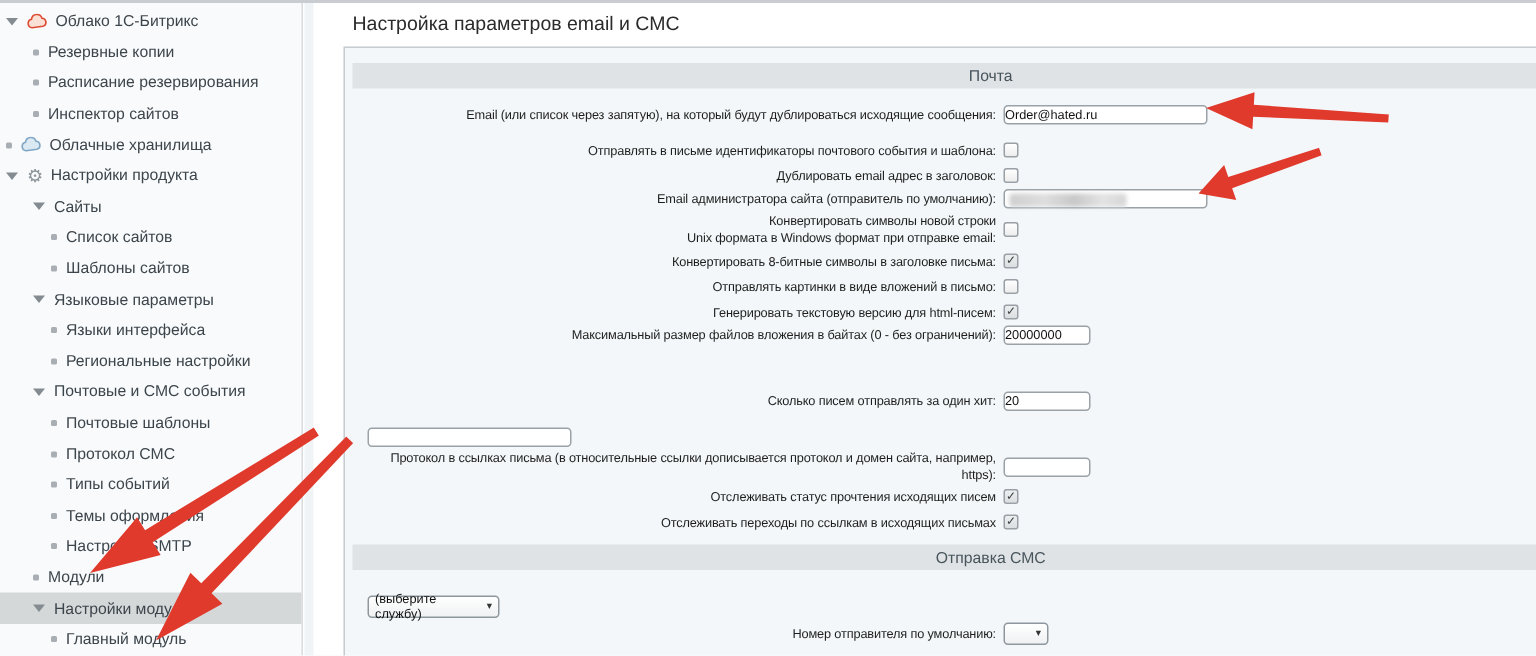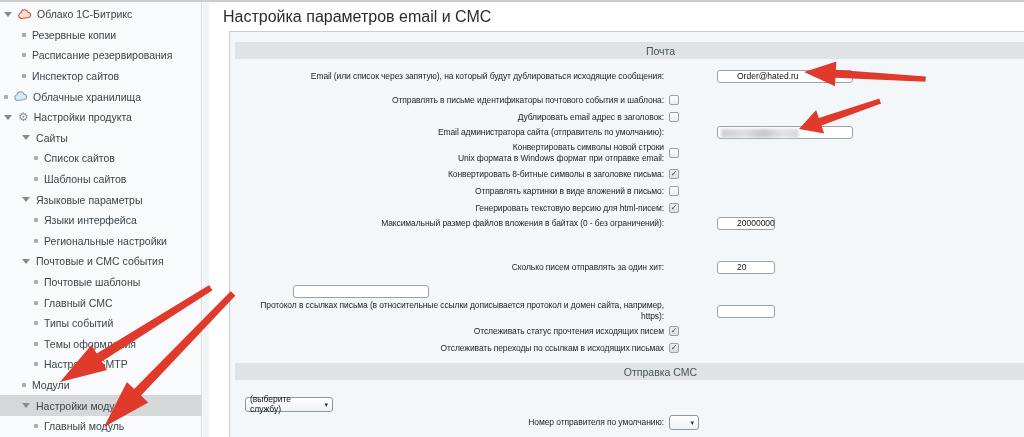--- a/index.html
+++ b/index.html
@@ -18,37 +18,37 @@
   .side-row{height:20.6px;display:flex;align-items:center;cursor:pointer;}
   .side-row.hl{background:#d5d8d9;}
   .side-row .marker{flex:0 0 auto;margin-right:6px;display:inline-block;}
   .tri{width:0;height:0;border-left:4px solid transparent;border-right:4px solid transparent;border-top:5px solid #848c92;}
   .bul{width:4px;height:4px;background:#a8aeb3;border-radius:1px;}
   .side-ico{flex:0 0 auto;margin-right:5px;display:inline-flex;align-items:center;}
   .gear-glyph{font-size:12px;color:#8d959b;line-height:12px;}
   .side-label{font-size:10.5px;color:#3d454c;white-space:nowrap;}
   .lv0{padding-left:4px;}.lv1{padding-left:22px;}.lv2{padding-left:34px;}
   
-  .page-title{position:absolute;left:223px;top:8px;font-size:16px;color:#2b2b2b;}
+  .page-title{position:absolute;left:235px;top:8px;font-size:13px;color:#2b2b2b;}
   .formbox{
     position:absolute;left:229px;top:31px;width:861px;height:420px;
     background:#f3f7f9;border:1px solid #c6ccd0;box-sizing:border-box;
   }
   .sect{
     position:absolute;left:5px;width:851px;height:17px;background:#dfe3e5;
     display:flex;align-items:center;justify-content:center;
     font-size:10.5px;color:#47545c;
   }
   .frow{position:absolute;left:10px;display:flex;align-items:center;}
   .flabel{width:424px;flex:0 0 auto;text-align:right;font-size:8.5px;color:#1e1e1e;line-height:11px;letter-spacing:-0.1px;}
   .fctrl{margin-left:5px;display:flex;align-items:center;position:relative;}
   .tinput{
     height:13px;box-sizing:border-box;border:1px solid #9aa2a8;border-radius:3px;
-    background:#ffffff;font-size:8.5px;color:#111;padding:0 19px;
-    font-family:"Liberation Sans","DejaVu Sans",sans-serif;position:relative;margin-left:48px;
+    background:#ffffff;font-size:8.5px;color:#111;padding:0 0;
+    font-family:"Liberation Sans","DejaVu Sans",sans-serif;position:relative;
   }
   .redact{position:absolute;left:3px;top:2px;width:78px;height:9px;border-radius:2px;
     background:linear-gradient(90deg,#cfcfcf 0%,#dedede 30%,#c8c8c8 55%,#e3e3e3 80%,#d6d6d6 100%);
     filter:blur(1.5px);}
   .cbx{
     width:10px;height:10px;box-sizing:border-box;border:1px solid #9aa0a6;border-radius:2px;
     background:linear-gradient(#ffffff,#ededed);display:flex;align-items:center;justify-content:center;
   }
   .cbx.on{background:linear-gradient(#eceeef,#dcdfe1);}
   .cbx.on::after{content:"\2713";font-size:8px;color:#3f454a;line-height:8px;}
@@ -132,21 +132,21 @@
     <div class="side-row lv1">
       <span class="marker tri"></span>
       <span class="side-label">Почтовые и СМС события</span>
     </div>
     <div class="side-row lv2">
       <span class="marker bul"></span>
       <span class="side-label">Почтовые шаблоны</span>
     </div>
     <div class="side-row lv2">
       <span class="marker bul"></span>
-      <span class="side-label">Главный СМС</span>
+      <span class="side-label">Протокол СМС</span>
     </div>
     <div class="side-row lv2">
       <span class="marker bul"></span>
       <span class="side-label">Типы событий</span>
     </div>
     <div class="side-row lv2">
       <span class="marker bul"></span>
       <span class="side-label">Темы оформления</span>
     </div>
     <div class="side-row lv2">

